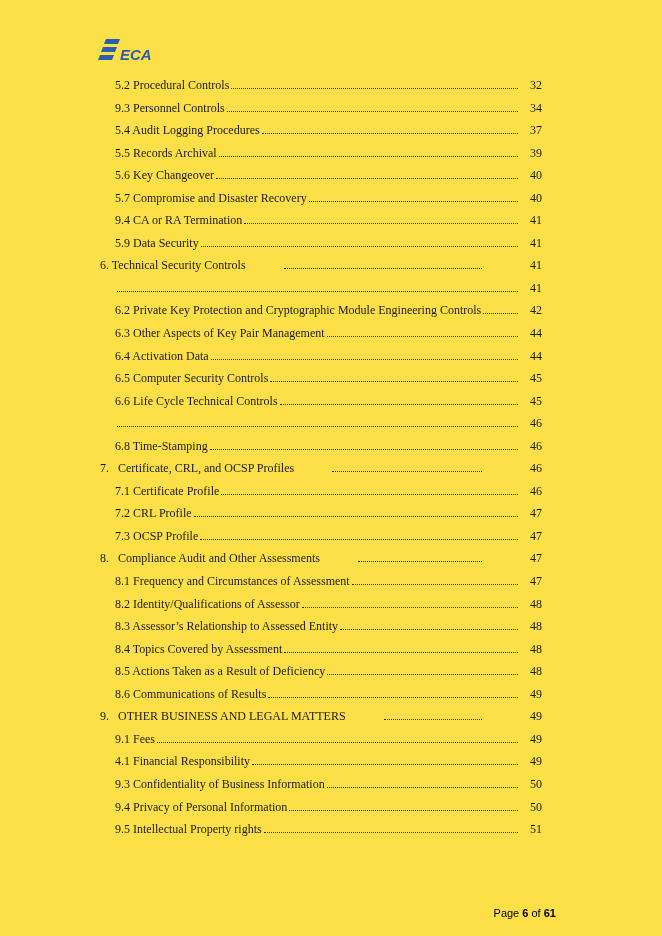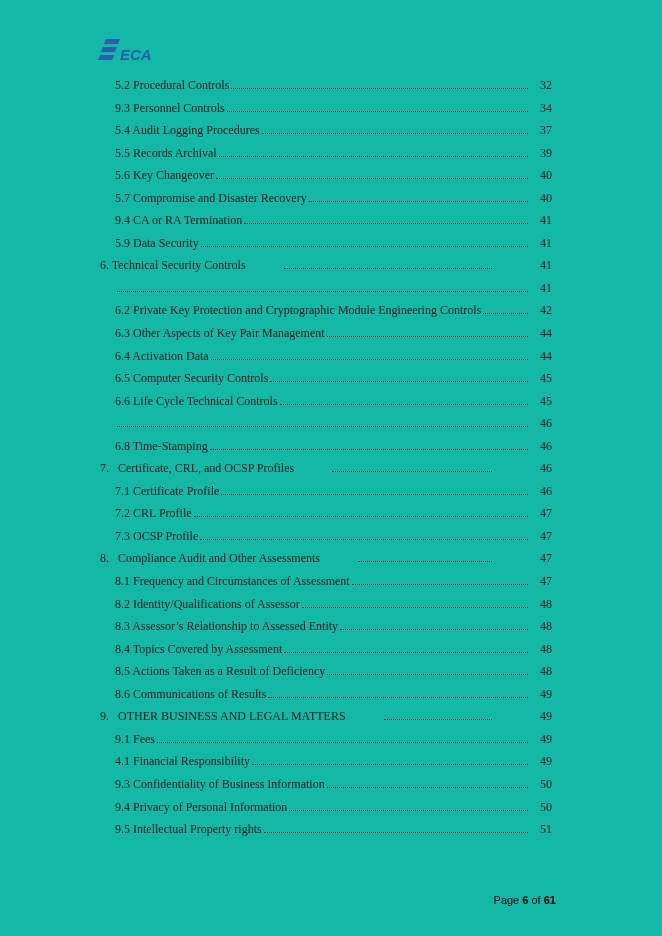--- a/index.html
+++ b/index.html
@@ -4,36 +4,36 @@
 <style>
   html, body {
     margin: 0;
     padding: 0;
     background: #ffffff;
   }
   .page {
     position: relative;
     width: 662px;
     height: 936px;
-    background: #14b8a6;
+    background: #fde047;
     overflow: hidden;
     font-family: "Liberation Serif", serif;
     color: #1a1a1a;
   }
   .logo {
     position: absolute;
     left: 94px;
     top: 36px;
     width: 60px;
     height: 32px;
   }
   .toc {
     position: absolute;
     left: 100px;
-    right: 110px;
+    right: 120px;
     top: 74px;
   }
   .toc-row {
     display: flex;
     align-items: baseline;
     font-size: 12px;
     line-height: 22.55px;
     white-space: nowrap;
   }
   .toc-row.lvl2 { padding-left: 15px; }
@@ -49,21 +49,21 @@
     align-self: baseline;
   }
   .toc-page {
     flex: 0 0 auto;
     width: 22px;
     text-align: right;
   }
   .footer {
     position: absolute;
     right: 106px;
-    bottom: 30px;
+    bottom: 17px;
     font-family: "Liberation Sans", sans-serif;
     font-size: 11px;
     color: #000000;
   }
   .footer b { font-weight: bold; }
 </style>
 </head>
 <body>
 
 <div class="page">

